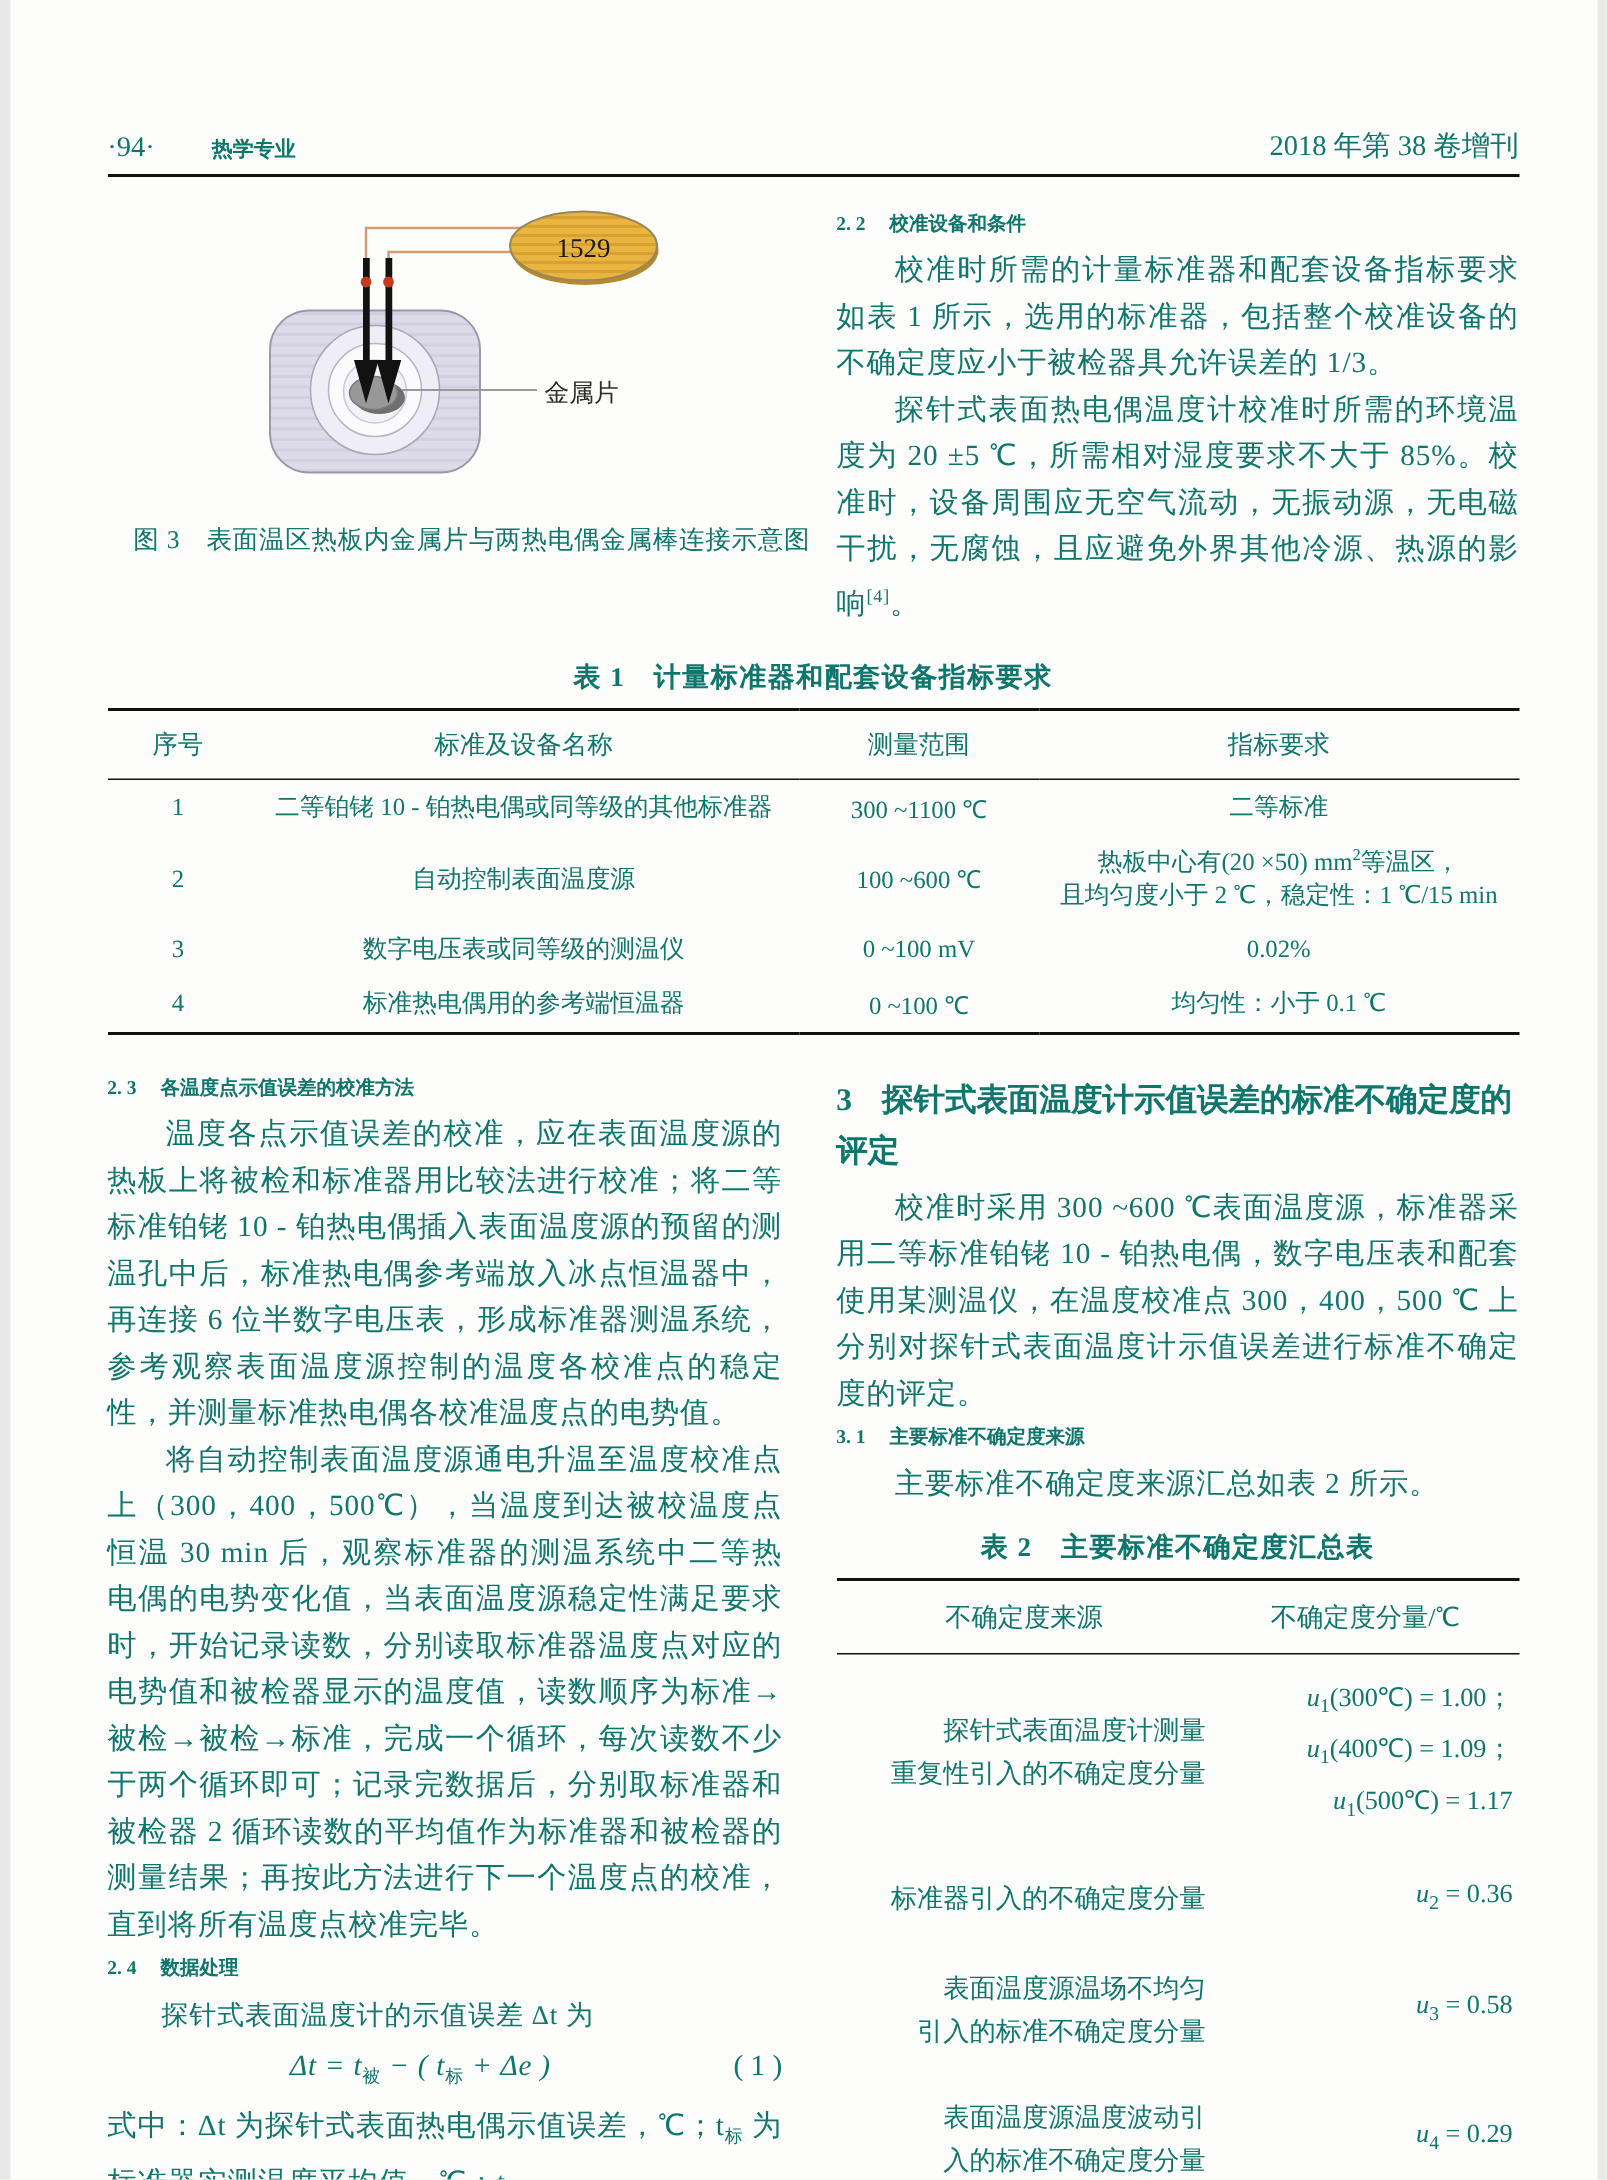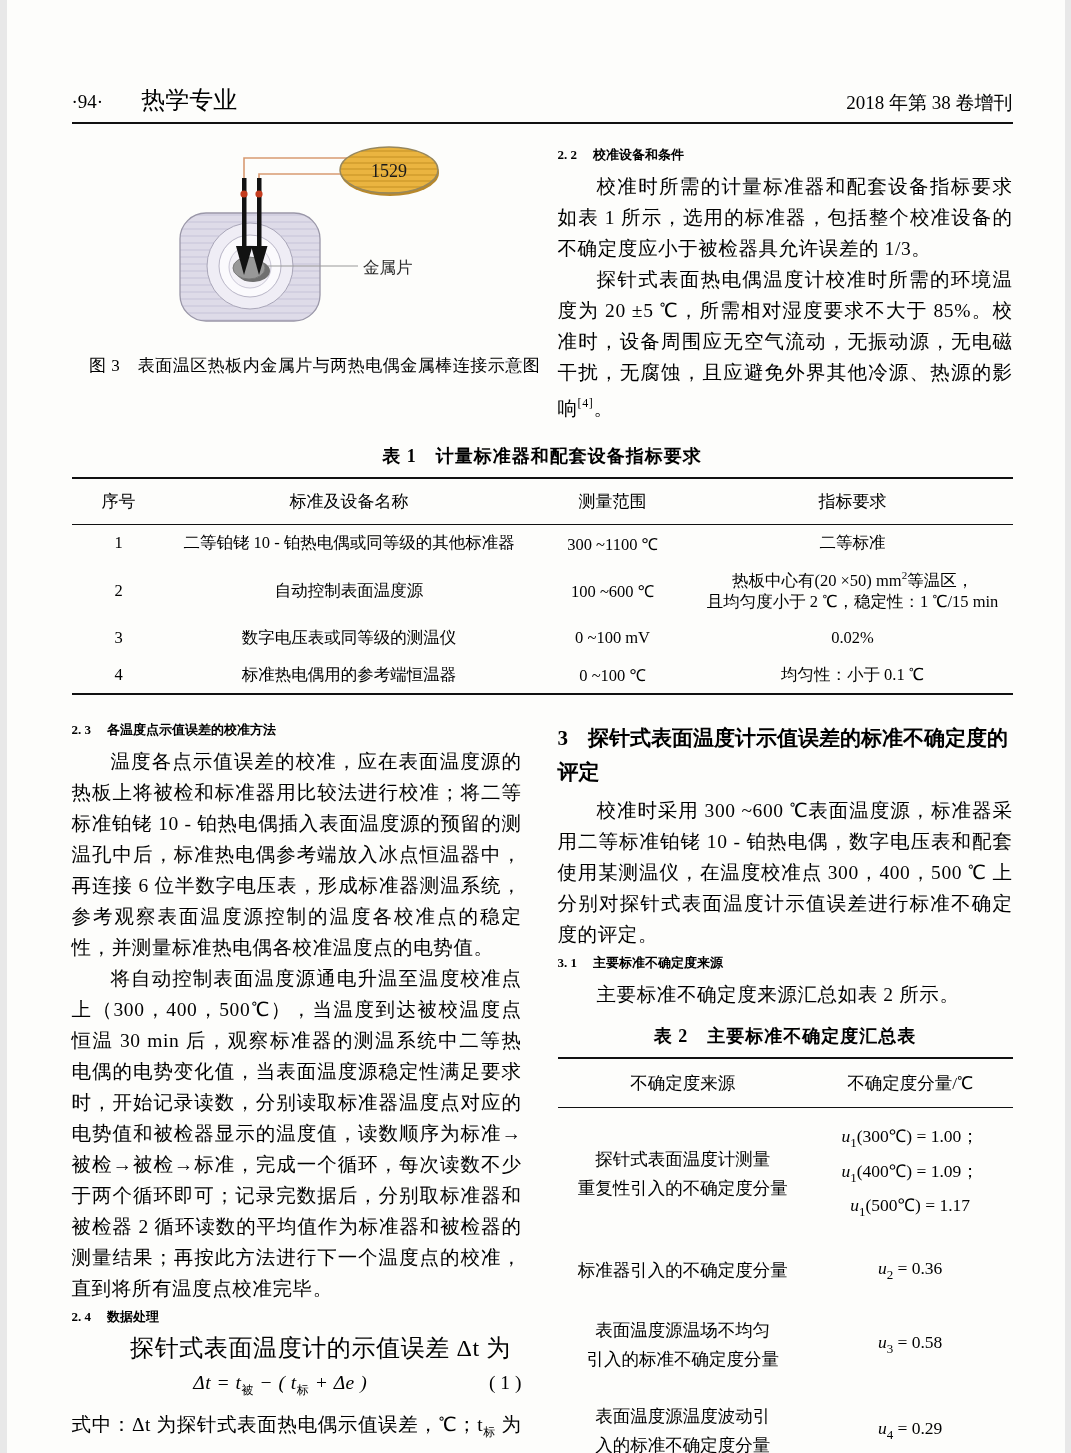--- a/index.html
+++ b/index.html
@@ -1,31 +1,31 @@
 <!DOCTYPE html>
 <html><head>
 <meta charset="utf-8">
 <style>
   * { margin:0; padding:0; box-sizing:border-box; }
   body { background:#e8e8e8; }
   .page {
     position:relative; width:1058px; height:1453px; margin:0 auto;
     background:#fdfdfb; overflow:hidden;
-    font-family:"Liberation Serif", serif; color:#000000;
+    font-family:"Liberation Serif", serif; color:#0f766e;
   }
   .content { position:absolute; left:65px; top:0; width:941px; }
 
   
   .pg-header {
     display:flex; justify-content:space-between; align-items:flex-end;
     padding-top:84px; padding-bottom:6px; border-bottom:2px solid #111;
     font-size:19px;
   }
   .ph-left { display:flex; align-items:baseline; gap:38px; }
-  .ph-col { font-weight:normal; font-size:24px; }
+  .ph-col { font-weight:bold; font-size:14px; }
 
   
   .top-row { display:flex; margin-top:22px; }
   .fig { width:486px; }
   .fig svg { display:block; margin-left:60px; }
   .fig figcaption { text-align:center; font-size:17px; margin-top:12px; letter-spacing:.5px; }
 
   .sec-col { width:455px; }
   .h-sub { font-weight:bold; font-size:13px; margin-bottom:7px; }
   .h-num { margin-right:16px; }
@@ -45,34 +45,34 @@
   .tbl1 .c-no { width:10%; } .tbl1 .c-name { width:39%; } .tbl1 .c-range { width:17%; } .tbl1 .c-req { width:34%; }
   sup.unit { font-size:11px; }
 
   
   .main-cols { display:flex; gap:36px; margin-top:26px; }
   .col-left { width:450px; }
   .col-right { width:455px; }
   .h-main { font-weight:bold; font-size:21px; line-height:34px; margin-bottom:6px; }
   .h-main .h-num { margin-right:20px; }
   .mt { margin-top:4px; }
-  .intro-line { font-size:24px; line-height:31px; text-indent:2em; letter-spacing:.6px;text-align:center; }
+  .intro-line { font-size:18px; line-height:31px; text-indent:2em; letter-spacing:.6px; }
 
   
   .eq-row { display:flex; align-items:baseline; font-size:19.5px; line-height:34px; padding:2px 0; }
   .eq-body { flex:1; text-align:center; font-style:italic; letter-spacing:.5px; }
   .eq-num { font-style:normal; }
   sub.cjk { font-style:normal; font-size:12px; }
   sub.var { font-size:13px; }
 
   
   .table2-block { margin-top:14px; margin-bottom:16px; }
   .tbl2 { border-top:2px solid #111; border-bottom:2px solid #111; font-size:17.5px; }
   .tbl2 thead th { border-bottom:1.5px solid #111; font-weight:normal; padding:12px 4px; }
-  .tbl2 td { text-align:center; padding:14px 4px; line-height:29px; }
+  .tbl2 td { text-align:right; padding:14px 4px; line-height:29px; }
   .tbl2 .c-src { width:55%;margin-top:30px; }
   .t2v i { font-family:"Liberation Serif", serif; }
 </style>
 </head>
 <body>
 
 <div class="page">
   <div class="content">
 
     <header class="pg-header">

